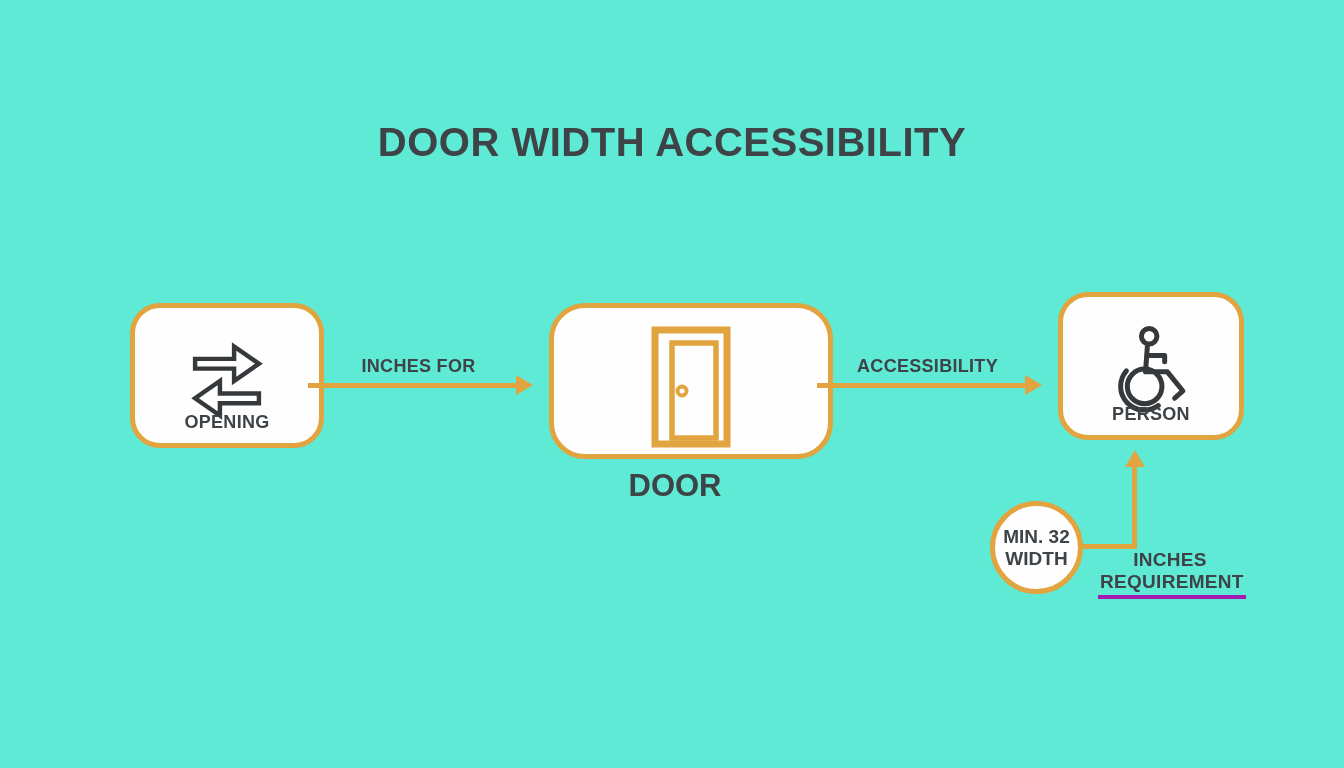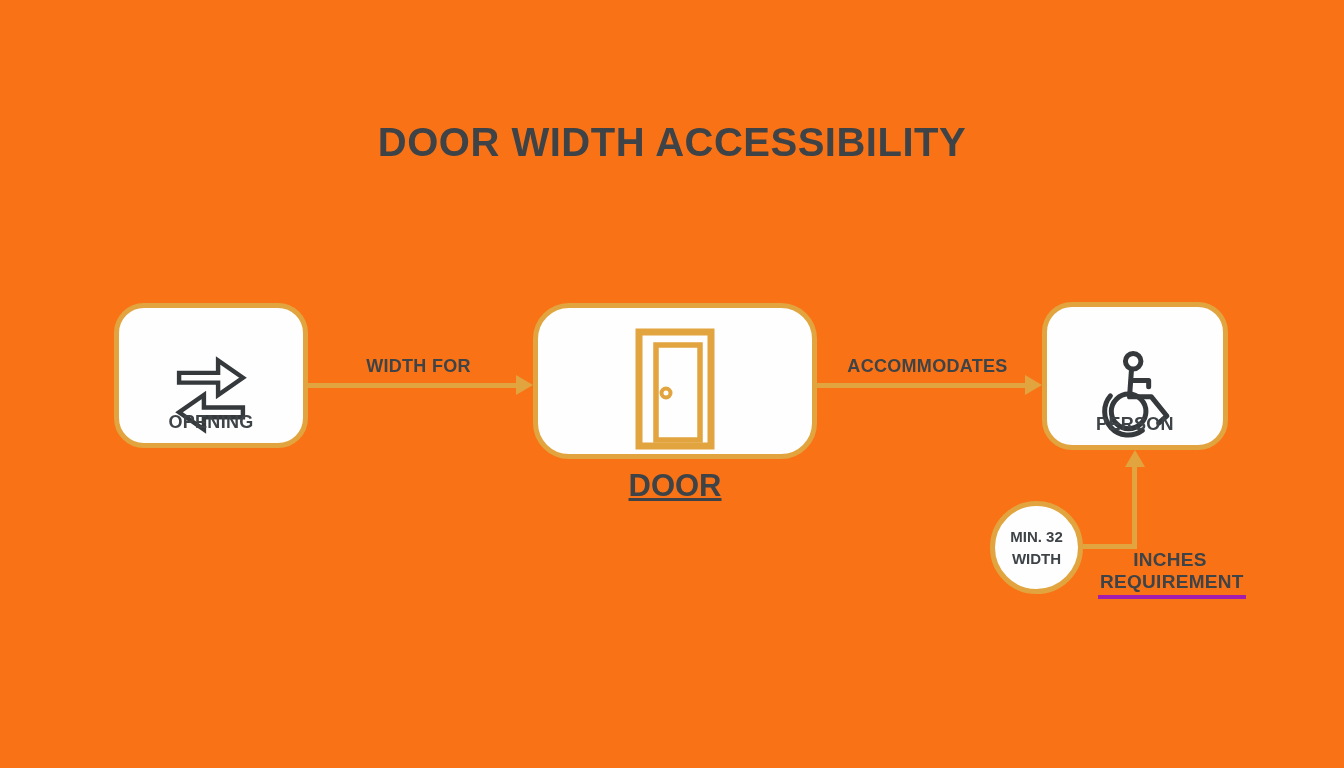--- a/index.html
+++ b/index.html
@@ -1,40 +1,41 @@
 <!DOCTYPE html>
 <html><head>
 <meta charset="utf-8">
 <style>
   html,body{margin:0;padding:0;}
   body{background:#f4f4f4;font-family:"Liberation Sans",sans-serif;}
   .canvas{
-    position:relative;width:1344px;height:768px;background:#f97316;
+    position:relative;width:1344px;height:768px;background:#5eead4;
     overflow:hidden;margin:0 auto;color:#3e4347;
   }
   .title{
     position:absolute;left:0;top:120px;width:100%;text-align:center;
     font-size:40px;font-weight:bold;letter-spacing:0.5px;color:#3e4347;
   }
   .node{
     position:absolute;border:5px solid #e2a43e;border-radius:30px;background:#fefefe;
-    display:flex;flex-direction:column;align-items:center;justify-content:flex-end;
+    display:flex;flex-direction:column;align-items:center;justify-content:center;
     box-sizing:border-box;
+    margin-left:16px;
   }
   .node-opening{left:114px;top:303px;width:194px;height:145px;}
   .node-door{left:533px;top:303px;width:284px;height:156px;border-radius:36px;}
-  .node-person{left:1042px;top:302px;width:186px;height:148px;}
+  .node-person{left:1042px;top:292px;width:186px;height:148px;}
   .node-label{
     font-size:18px;font-weight:bold;color:#3e4347;letter-spacing:0.3px;
     position:absolute;bottom:10px;left:0;width:100%;text-align:center;
   }
   .node-icon{margin-top:14px;}
   .door-title{
     position:absolute;left:533px;top:468px;width:284px;text-align:center;
-    font-size:31px;font-weight:bold;color:#3e4347;text-decoration:underline;
+    font-size:31px;font-weight:bold;color:#3e4347;
   }
   .edge-line{position:absolute;height:5px;background:#e2a43e;}
   .edge-line-1{left:308px;top:383px;width:211px;}
   .edge-line-2{left:817px;top:383px;width:211px;}
   .edge-head-right{
     position:absolute;width:0;height:0;
     border-top:10px solid transparent;border-bottom:10px solid transparent;
     border-left:17px solid #e2a43e;
   }
   .edge-head-1{left:516px;top:375px;}
@@ -43,21 +44,21 @@
     position:absolute;width:225px;text-align:center;font-size:18px;font-weight:bold;
     color:#3e4347;letter-spacing:0.3px;
   }
   .edge-label-1{left:306px;top:356px;}
   .edge-label-2{left:815px;top:356px;}
   .spec-circle{
     position:absolute;left:990px;top:501px;width:93px;height:93px;box-sizing:border-box;
     border:5px solid #e2a43e;border-radius:50%;background:#fefefe;
     display:flex;flex-direction:column;align-items:center;justify-content:center;
   }
-  .spec-circle .line{font-size:15px;font-weight:bold;color:#3e4347;line-height:22px;}
+  .spec-circle .line{font-size:19px;font-weight:bold;color:#3e4347;line-height:22px;}
   .elbow-h{position:absolute;left:1083px;top:544px;width:54px;height:5px;background:#e2a43e;}
   .elbow-v{position:absolute;left:1132px;top:466px;width:5px;height:83px;background:#e2a43e;}
   .elbow-head-up{
     position:absolute;left:1124.5px;top:450px;width:0;height:0;
     border-left:10px solid transparent;border-right:10px solid transparent;
     border-bottom:17px solid #e2a43e;
   }
   .note{
     position:absolute;left:1098px;top:549px;width:144px;text-align:center;
     font-size:19px;font-weight:bold;color:#3e4347;line-height:22px;letter-spacing:0.3px;
@@ -76,36 +77,36 @@
   <div class="node node-opening">
     <span class="node-icon">
       <svg width="78" height="88" viewBox="0 0 88 94" fill="none">
         <path d="M8 22 H52 V8 L80 27.5 L52 47 V33 H8 Z" stroke="#35393c" stroke-width="5" stroke-linejoin="miter"></path>
         <path d="M80 61 H36 V47 L8 66.5 L36 86 V72 H80 Z" stroke="#35393c" stroke-width="5" stroke-linejoin="miter"></path>
       </svg>
     </span>
     <span class="node-label">OPENING</span>
   </div>
 
-  <div class="edge-label edge-label-1">WIDTH FOR</div>
+  <div class="edge-label edge-label-1">INCHES FOR</div>
   <div class="edge-line edge-line-1"></div>
   <div class="edge-head-right edge-head-1"></div>
 
   <div class="node node-door">
     <span class="node-icon" style="margin-top:15px;">
       <svg width="80" height="122" viewBox="0 0 80 122" fill="none">
         <rect x="4" y="4" width="72" height="114" stroke="#e2a43e" stroke-width="7"></rect>
         <rect x="21" y="17" width="44" height="95" stroke="#e2a43e" stroke-width="5.5"></rect>
         <circle cx="31" cy="65" r="4.5" stroke="#e2a43e" stroke-width="4"></circle>
       </svg>
     </span>
   </div>
   <div class="door-title">DOOR</div>
 
-  <div class="edge-label edge-label-2">ACCOMMODATES</div>
+  <div class="edge-label edge-label-2">ACCESSIBILITY</div>
   <div class="edge-line edge-line-2"></div>
   <div class="edge-head-right edge-head-2"></div>
 
   <div class="node node-person">
     <span class="node-icon" style="margin-top:12px;">
       <svg width="82" height="92" viewBox="0 0 90 98" fill="none" stroke="#35393c" stroke-width="5.5" stroke-linecap="round" stroke-linejoin="round">
         <circle cx="43" cy="12" r="8.5"></circle>
         <path d="M41 23 L39 51 H63 L80 72 L71 80"></path>
         <path d="M41 33 H60 V40"></path>
         <circle cx="38" cy="67" r="19"></circle>

